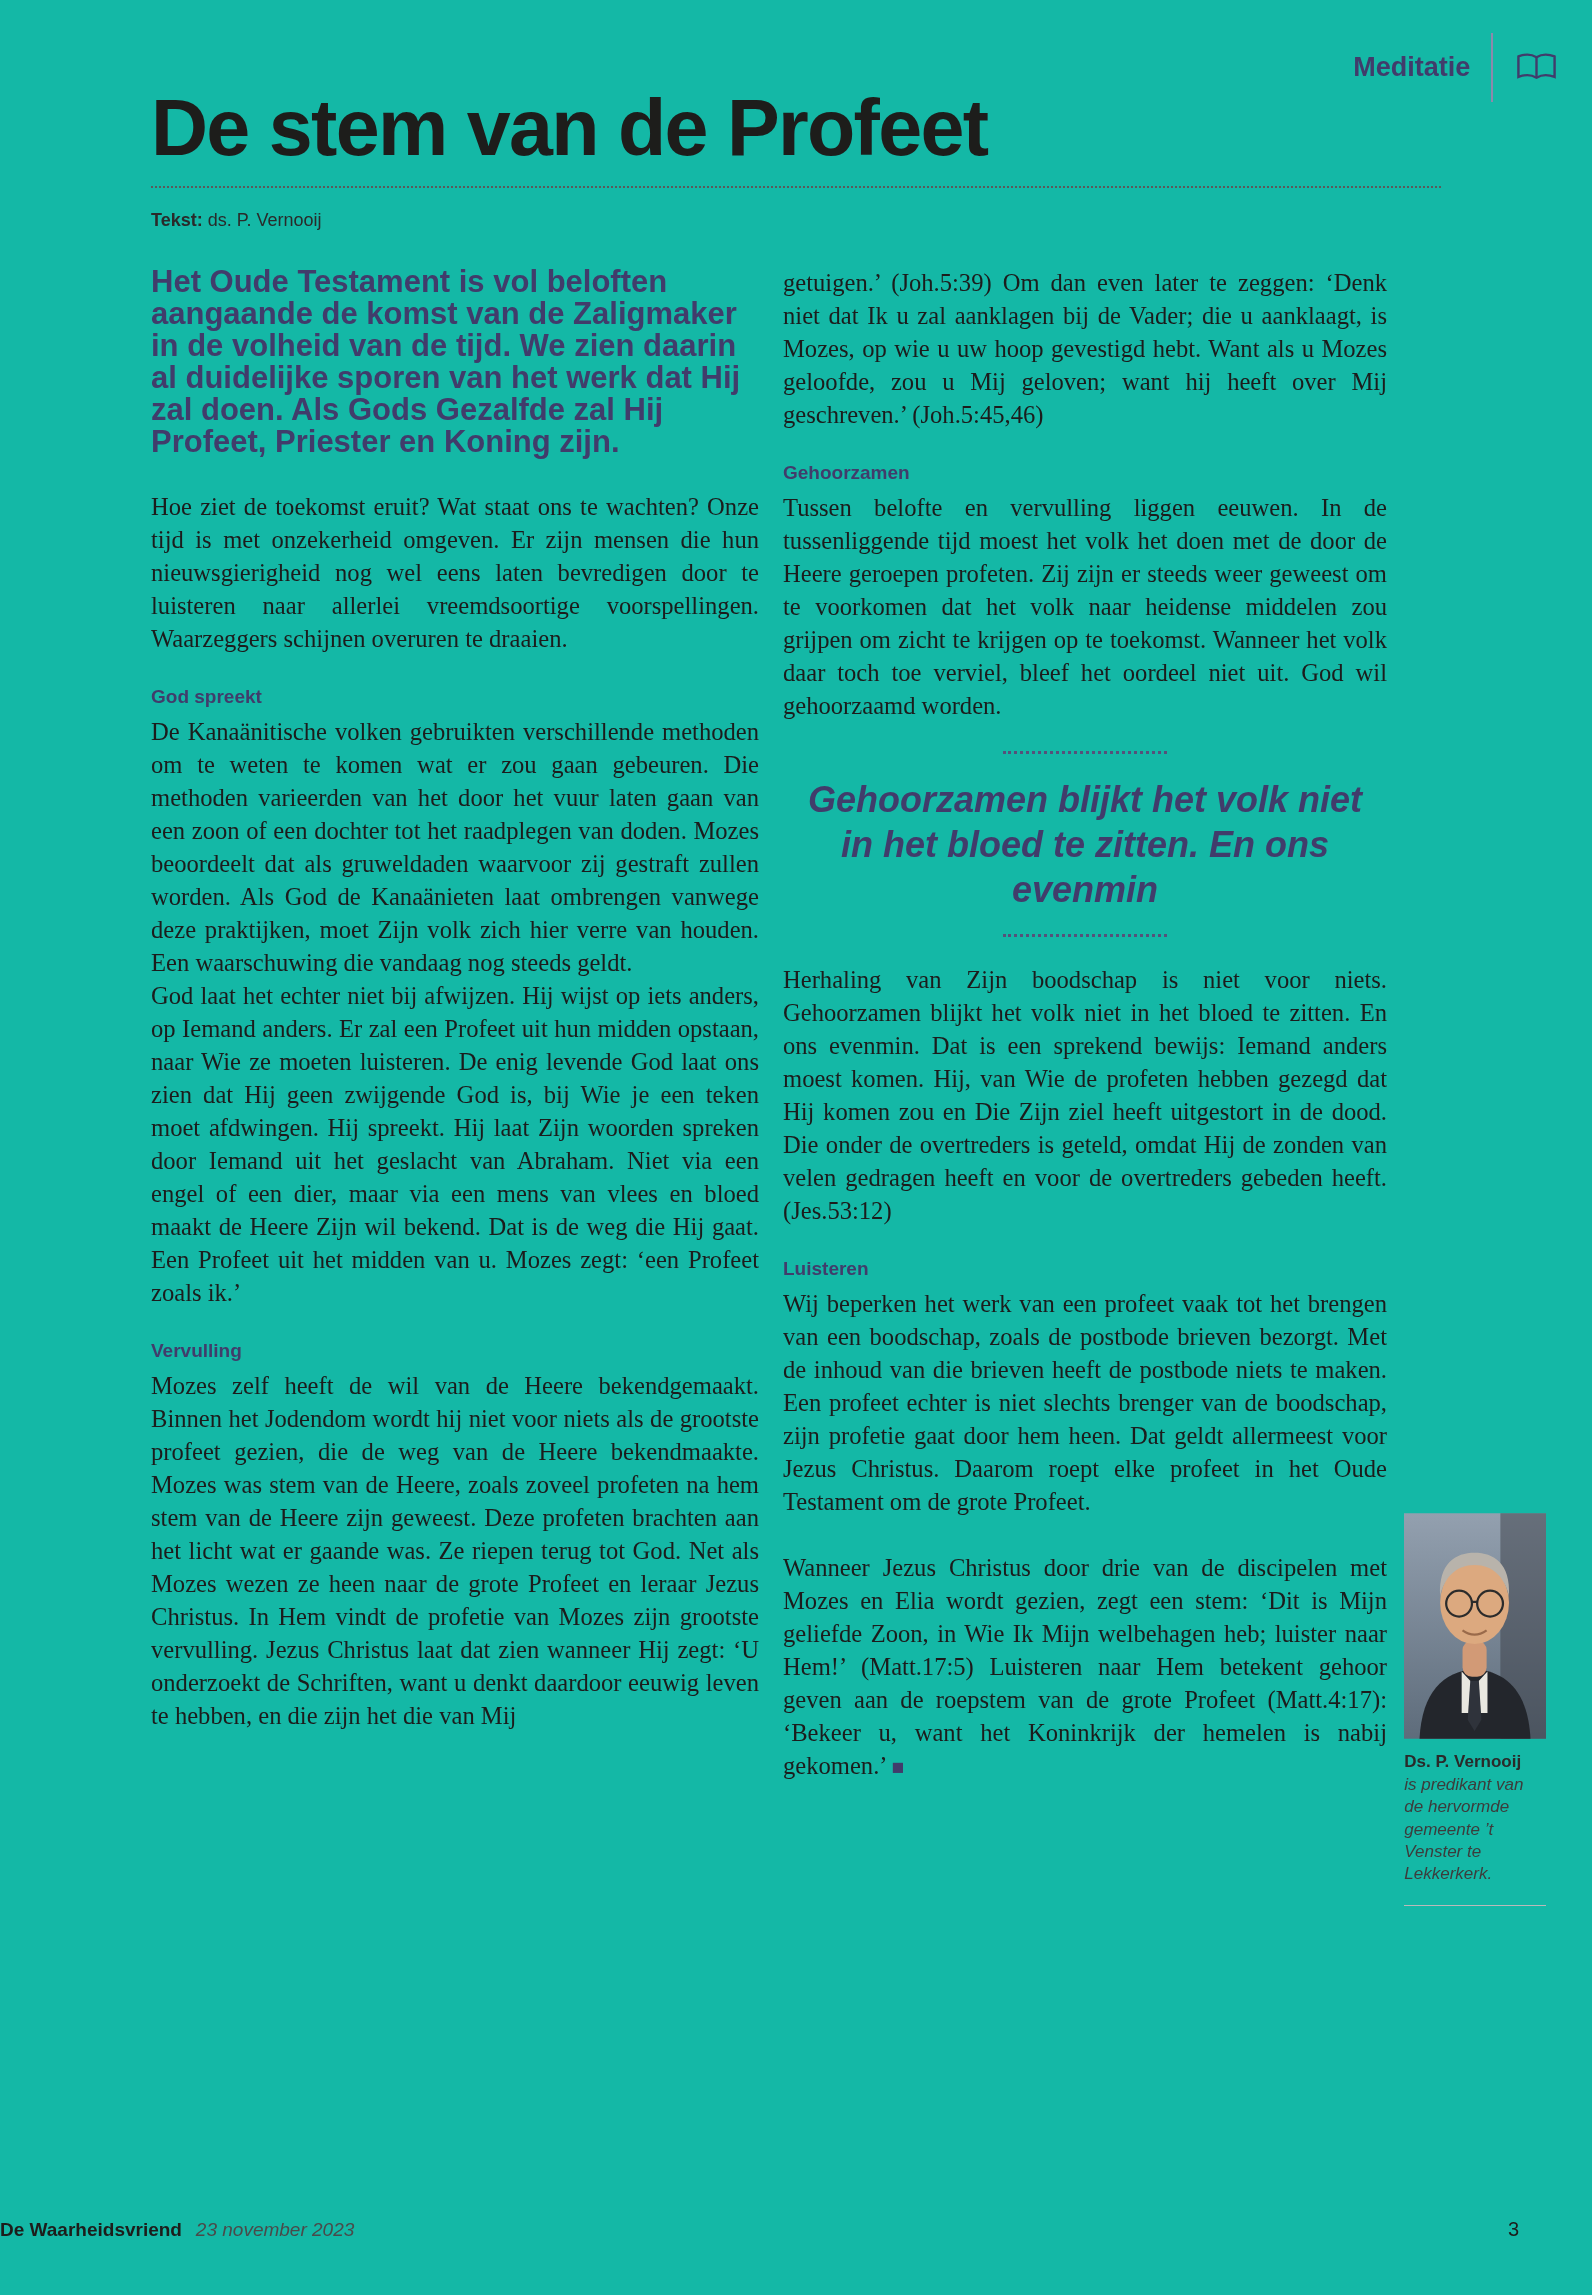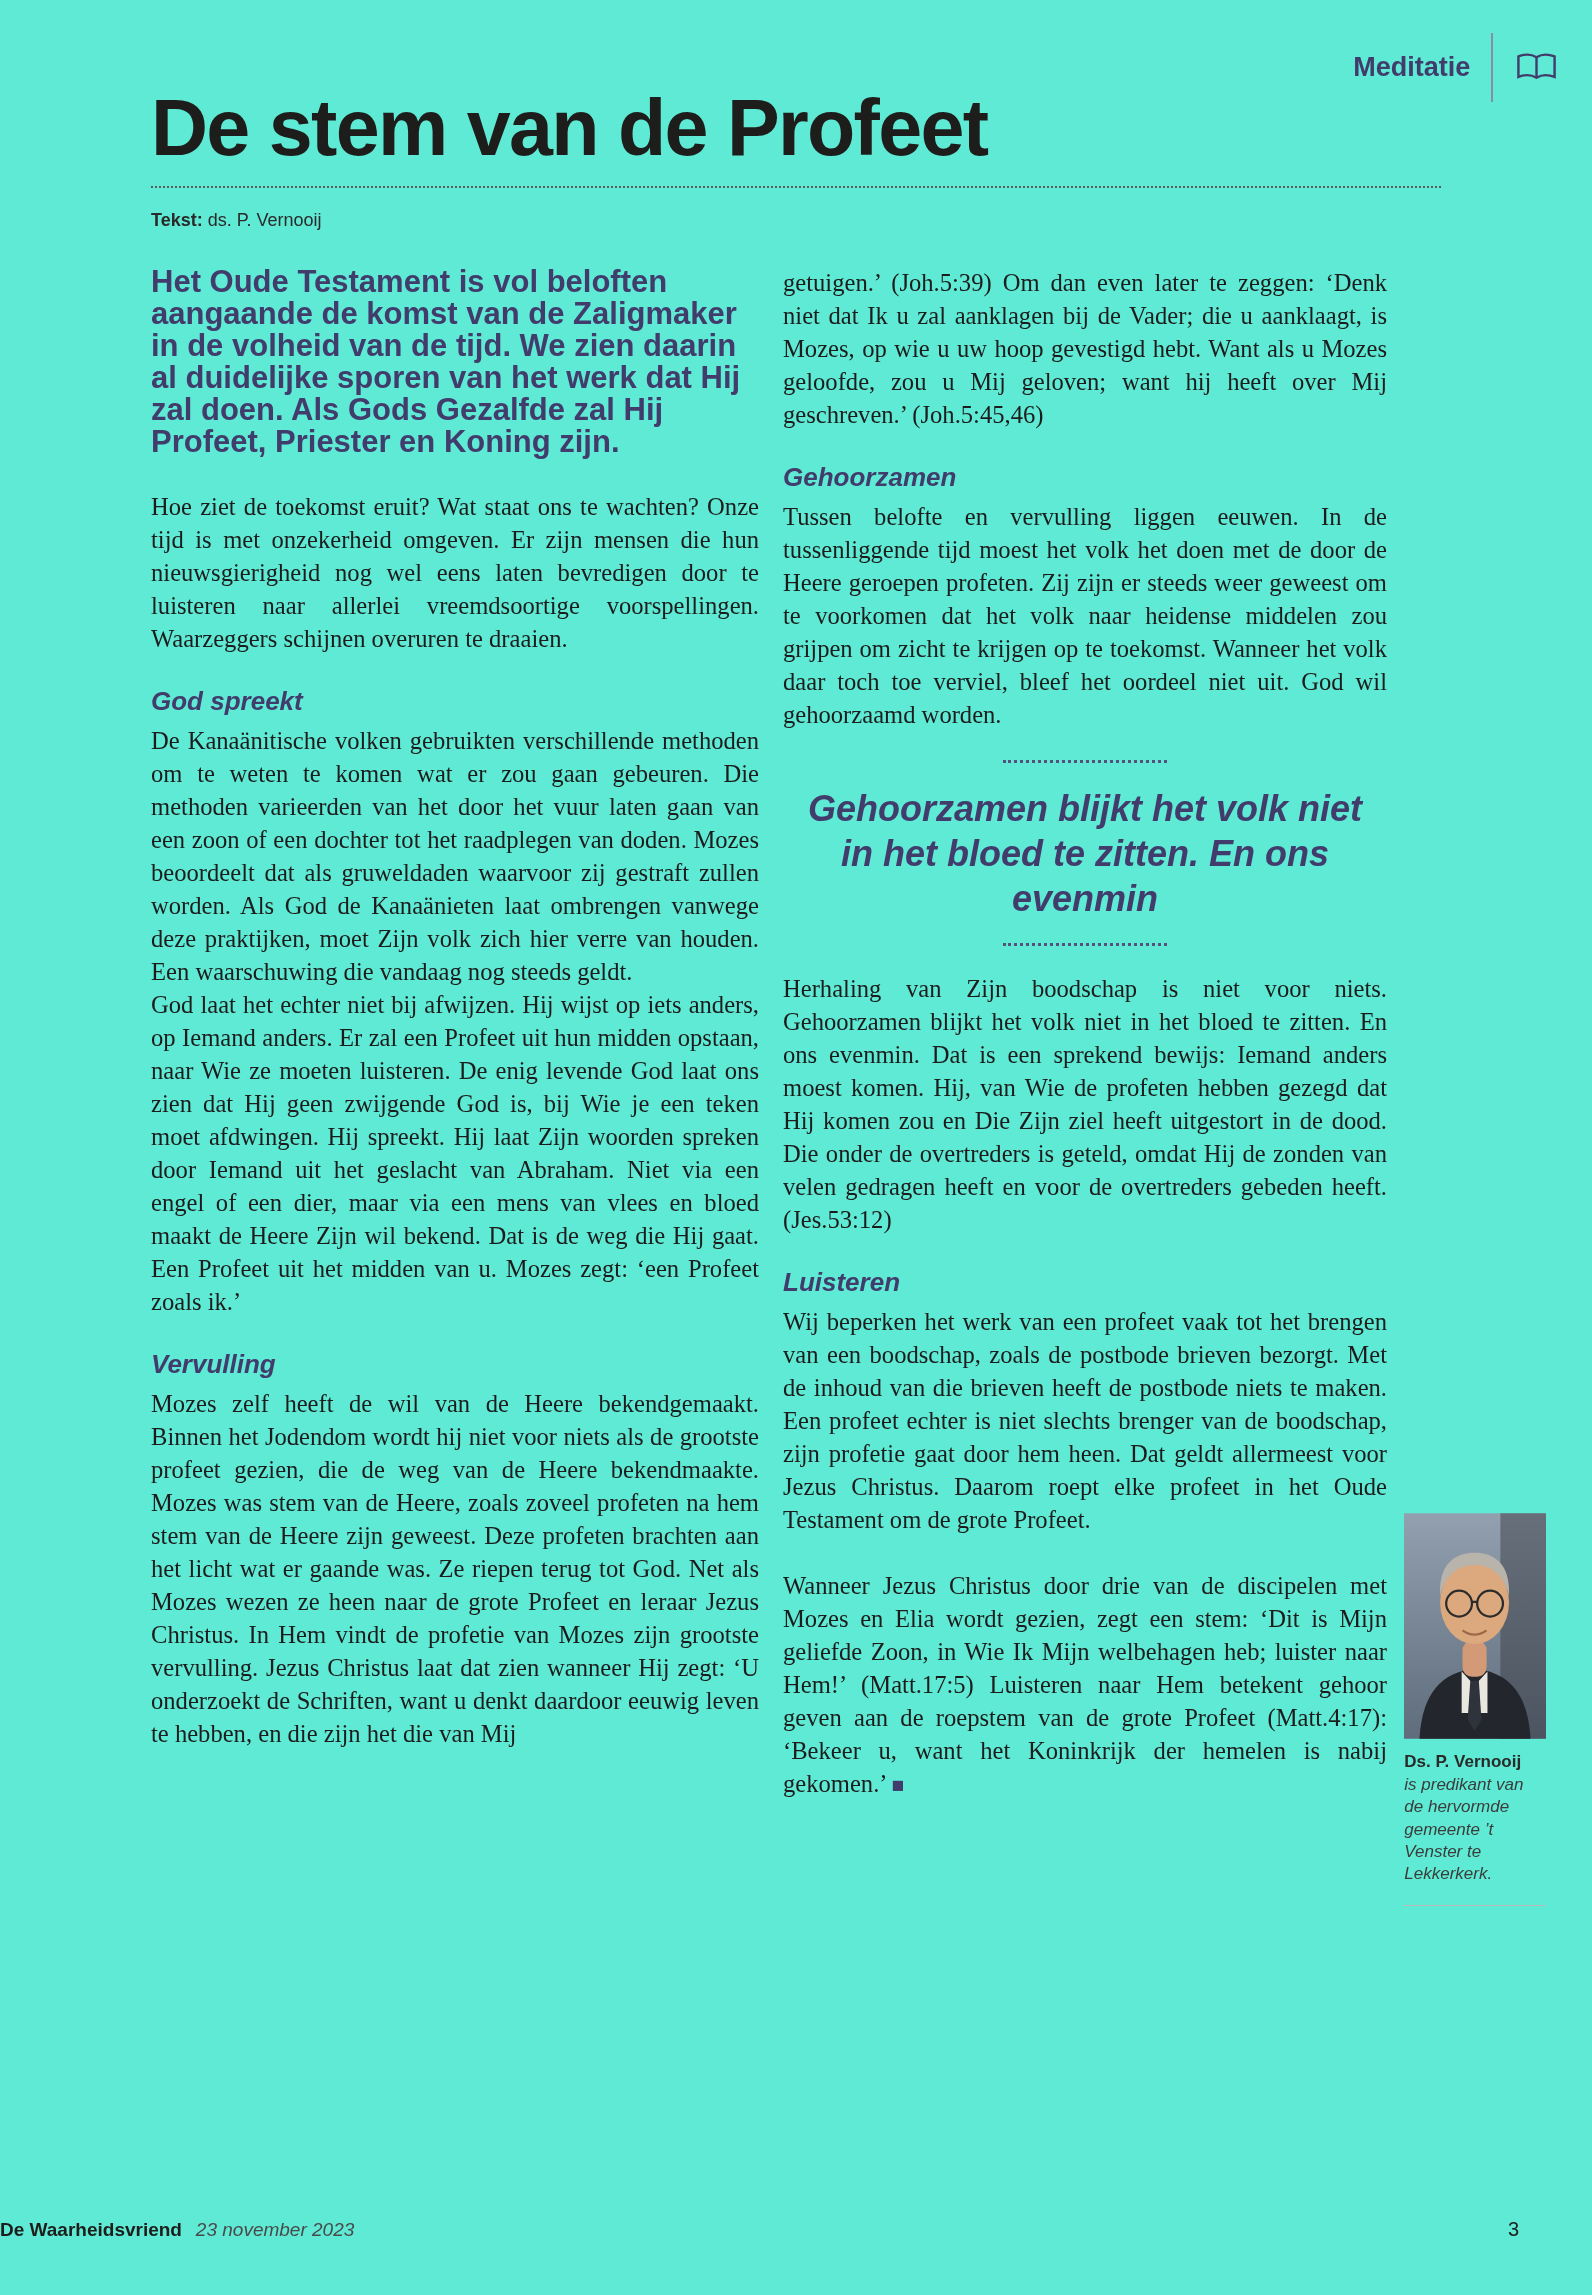--- a/index.html
+++ b/index.html
@@ -1,21 +1,21 @@
 <!DOCTYPE html>
 <html style="font-size:14px"><head>
 <meta charset="utf-8">
 <style>
   * { box-sizing: border-box; }
   html, body { margin: 0; padding: 0; background: #ffffff; }
   .page {
     position: relative;
     width: 1592px;
     height: 2295px;
-    background: #5eead4;
+    background: #14b8a6;
     font-family: "Liberation Serif", serif;
     color: #1d1d1b;
     overflow: hidden;
   }
 
   
   .header {
     position: absolute;
     top: 33px;
     right: 33px;
@@ -101,23 +101,22 @@
     font-size: 24.6px;
     line-height: 33px;
     text-align: justify;
     color: #1c1c1c;
   }
   .body-p.spaced { margin-top: 33px; }
 
   .sec-heading {
     margin: 31px 0 7px 0;
     font-family: "Liberation Sans", sans-serif;
-    font-style: italic;
-    font-weight: 700;
-    font-size: 26px;
+    font-weight: 700;
+    font-size: 19px;
     color: #413c6b;
   }
 
   .quote-block { margin: 29px 0 26px 0; }
   .mini-dots {
     width: 164px;
     margin: 0 auto;
     border-top: 3.5px dotted #55517a;
   }
   .pull-quote {

